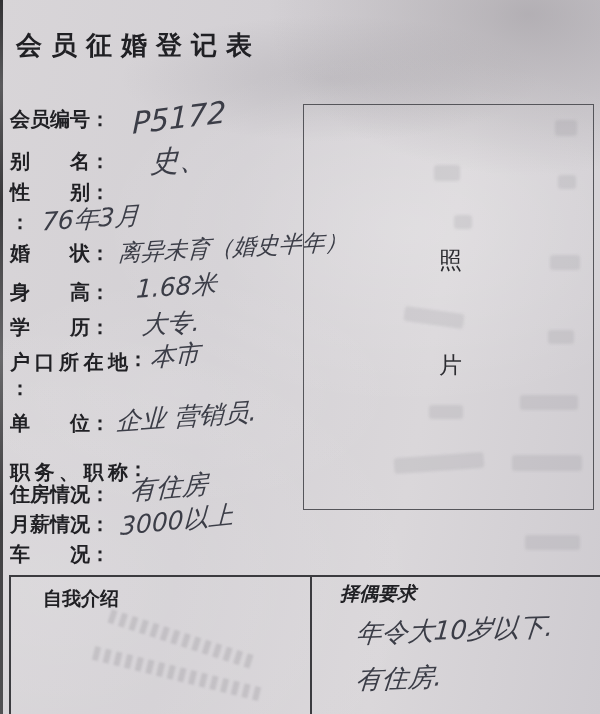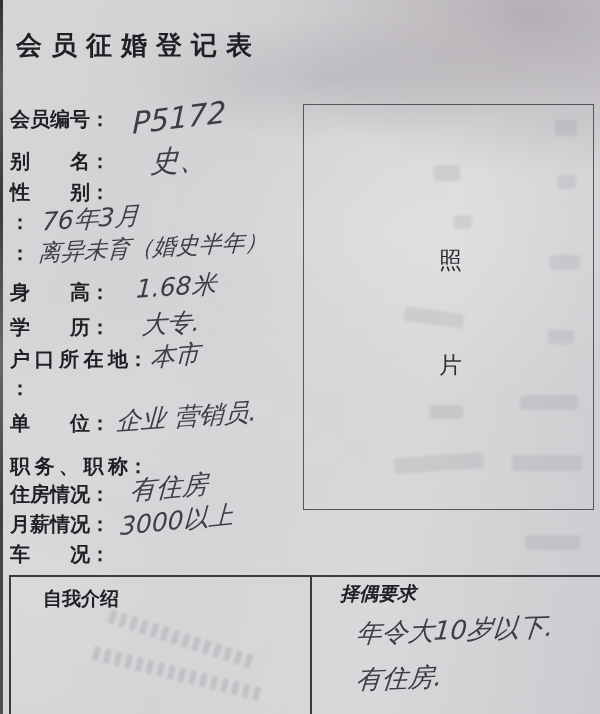--- a/index.html
+++ b/index.html
@@ -23,21 +23,21 @@
     position:absolute;top:12px;left:0;width:100%;text-align:left;
     font-family:"Liberation Serif",serif;font-weight:700;font-size:26px;
     letter-spacing:9px;color:var(--ink,#202024);margin:16px;
   }
   
   .row{position:absolute;left:10px;display:flex;align-items:center;white-space:nowrap;}
   .f-label{
     display:inline-block;width:80px;text-align:justify;text-align-last:justify;
     font-weight:700;font-size:20px;color:var(--ink,#202024);
   }
-  .row.wide .f-label{width:118px;}
+  .row.wide .f-label{width:118px;margin-top:6px;}
   .colon{font-weight:700;font-size:20px;color:var(--ink,#202024);}
   .hw{
     font-family:"DejaVu Sans",sans-serif;font-style:italic;
     color:var(--pen,#3b3d47);position:relative;display:inline-block;
   }
   .r1{top:102px}.r2{top:141px}.r3{top:179px}.r4{top:206px}.r5{top:238px}
   .r6{top:276px}.r7{top:311px}.r8{top:343px}.r9{top:375px}.r10{top:407px}
   .r11{top:453px}.r12{top:477px}.r13{top:508px}.r14{top:541px}
   .v1{margin-left:22px;font-size:30px;top:-2px;transform:rotate(-7deg) skewX(-8deg);}
   .v2{margin-left:40px;font-size:29px;top:0;transform:rotate(-4deg) skewX(-6deg);}
@@ -97,20 +97,21 @@
   <div class="row r3">
     <span class="f-label">性别</span>
       <span class="colon">：</span>
     <span class="hw"></span>
   </div>
   <div class="row r4">
       <span class="colon">：</span>
     <span class="hw v4">76年3月</span>
   </div>
   <div class="row r5">
+    <span class="f-label">婚状</span>
       <span class="colon">：</span>
     <span class="hw v5">离异未育（婚史半年）</span>
   </div>
   <div class="row r6">
     <span class="f-label">身高</span>
       <span class="colon">：</span>
     <span class="hw v6">1.68米</span>
   </div>
   <div class="row r7">
     <span class="f-label">学历</span>

